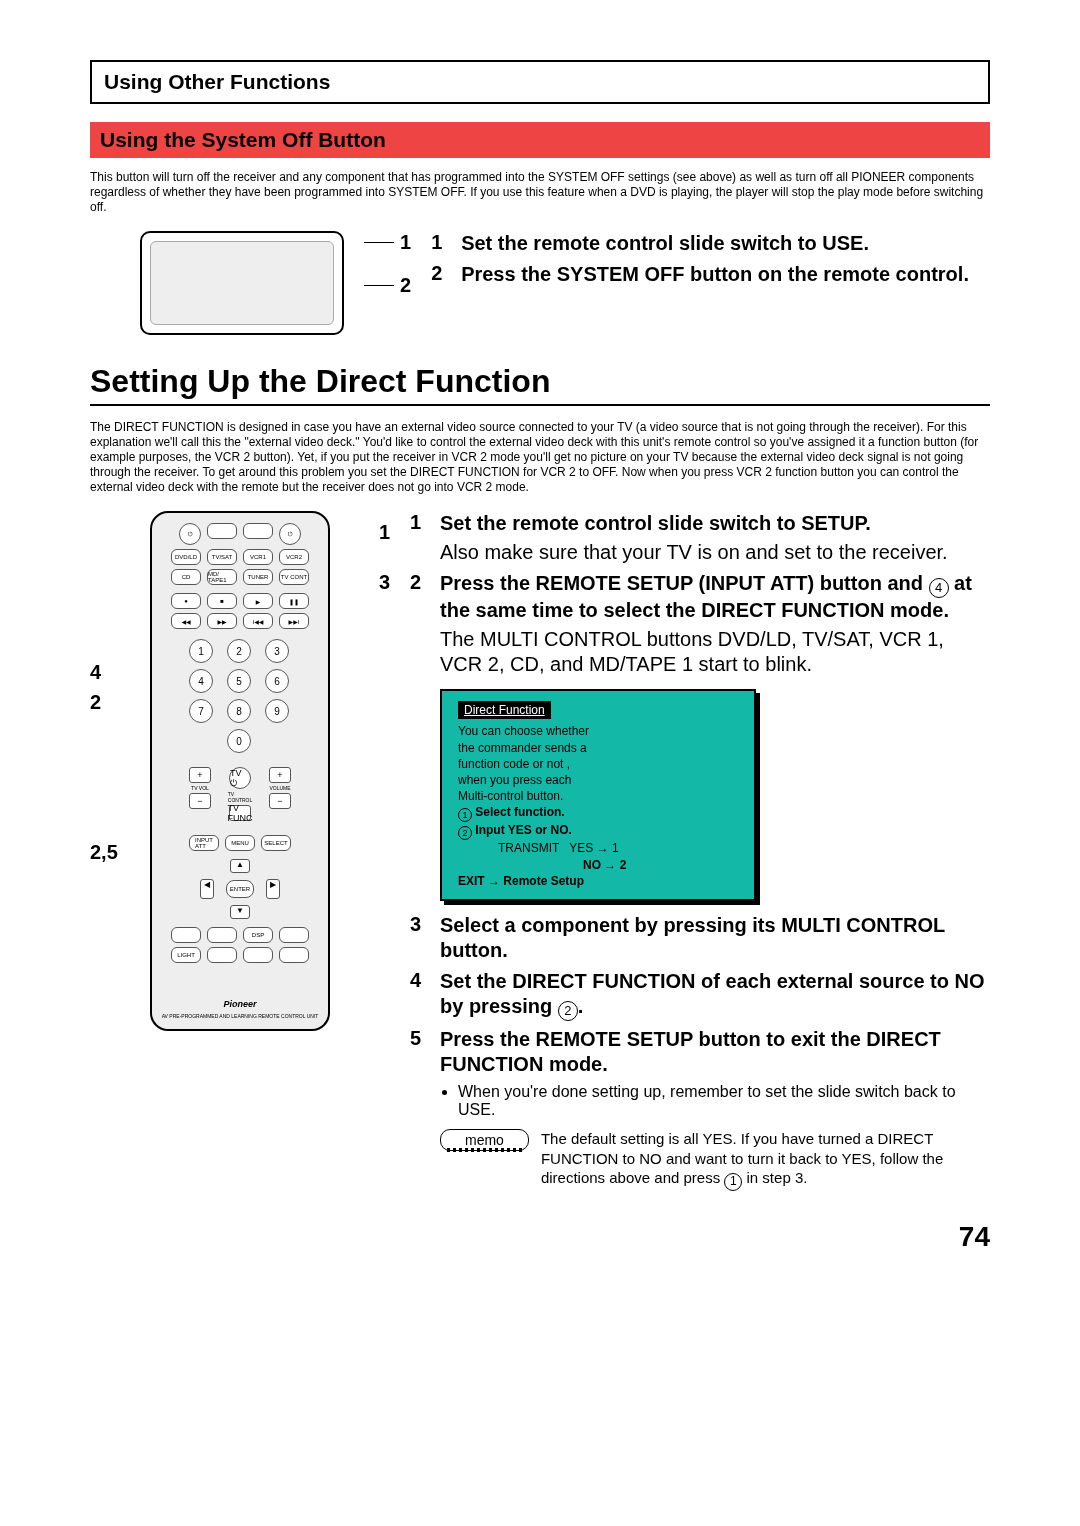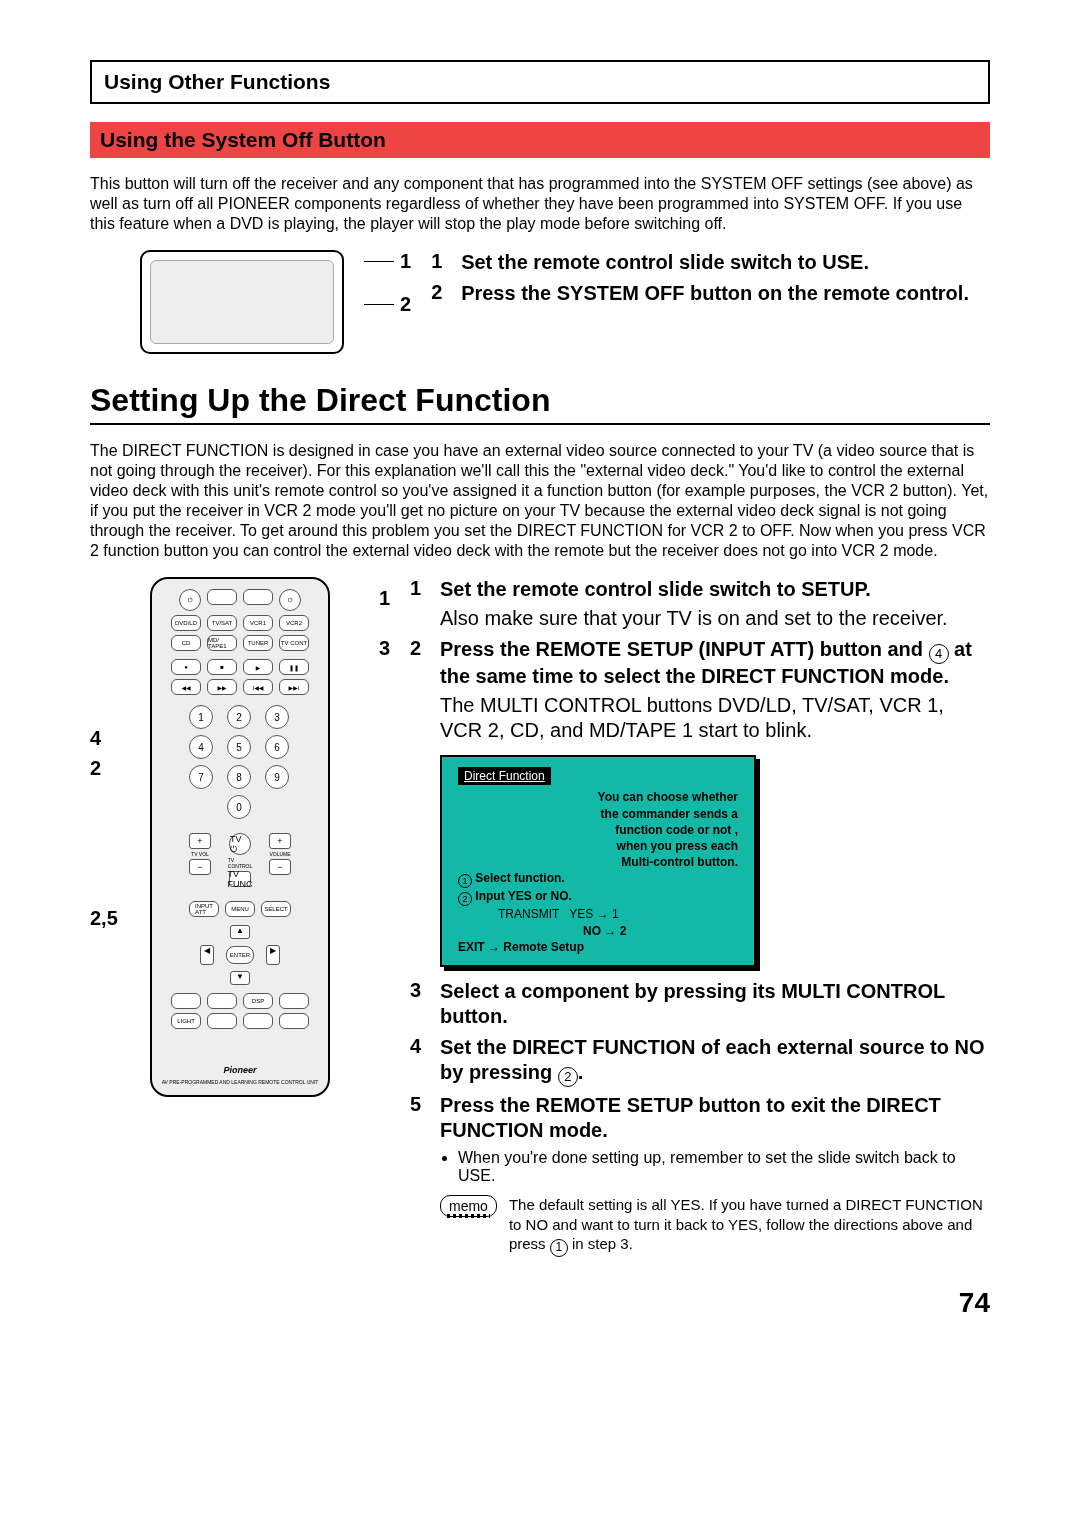--- a/index.html
+++ b/index.html
@@ -24,21 +24,21 @@
     font-size: 21px;
   }
   .gray-bar {
     background: #ef4444;
     padding: 6px 10px;
     font-weight: bold;
     font-size: 21px;
     margin-bottom: 12px;
   }
   .body-text {
-    font-size: 16px;
+    font-size: 12px;
     line-height: 1.25;
     margin-bottom: 16px;
   }
   .row {
     display: flex;
     align-items: flex-start;
     gap: 20px;
   }
   .remote-top {
     width: 200px;
@@ -219,21 +219,21 @@
   .circled.sm {
     width: 12px;
     height: 12px;
     font-size: 9px;
     border-width: 1px;
   }
   .memo {
     display: inline-block;
     border: 1.5px solid #000;
     border-radius: 10px;
-    padding: 2px 8px;
+    padding: 2px 24px;
     font-size: 14px;
     vertical-align: top;
     position: relative;
   }
   .memo::after{
     content:"";
     position:absolute;
     left:6px; right:6px; bottom:-2px;
     height:4px;
     background: repeating-linear-gradient(90deg,#000 0 3px,transparent 3px 6px);
@@ -424,21 +424,21 @@
       <div class="step">
         <span class="step-num">2</span>
         <span class="step-text">
           <span>Press the REMOTE SETUP (INPUT ATT) button and </span><span class="circled">4</span><span> at the same time to select the DIRECT FUNCTION mode.</span>
           <span class="step-sub">The MULTI CONTROL buttons DVD/LD, TV/SAT, VCR 1, VCR 2, CD, and MD/TAPE 1 start to blink.</span>
         </span>
       </div>
 
       <div class="screen-box">
         <span class="screen-title">Direct Function</span>
-        <div style="text-align:right;font-weight:bold;">
+        <div style="text-align:left;font-weight:normal;">
           <div>You can choose whether</div>
           <div>the commander sends a</div>
           <div>function code or not ,</div>
           <div>when you press each</div>
           <div>Multi-control button.</div>
         </div>
         <div style="font-weight:bold;"><span class="circled sm">1</span> <span>Select function.</span></div>
         <div style="font-weight:bold;"><span class="circled sm">2</span> <span>Input YES or NO.</span></div>
         <div style="margin-left:40px;font-weight:normal;"><span>TRANSMIT</span>&nbsp;&nbsp;&nbsp;<span>YES → 1</span></div>
         <div style="margin-left:125px;font-weight:bold;"><span>NO  → 2</span></div>

